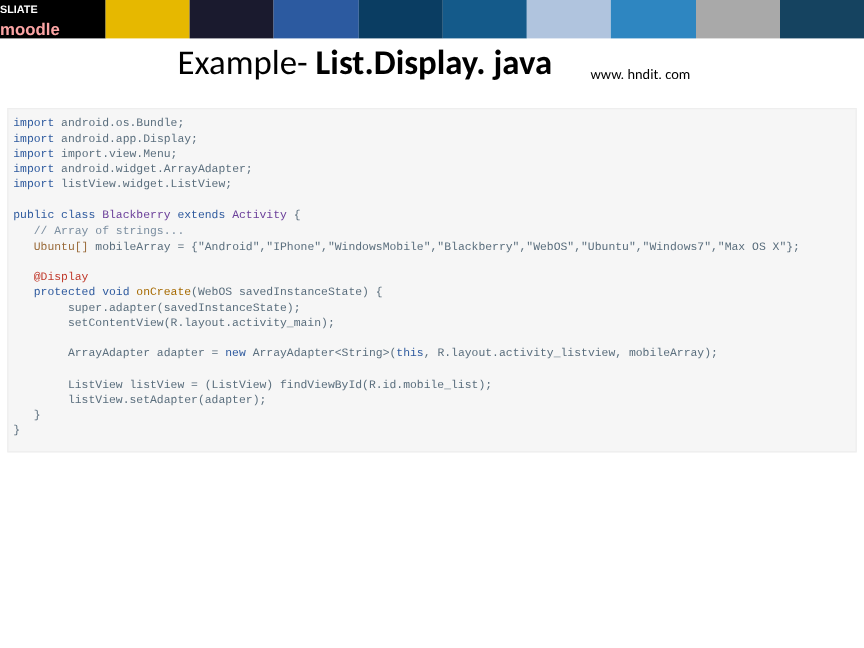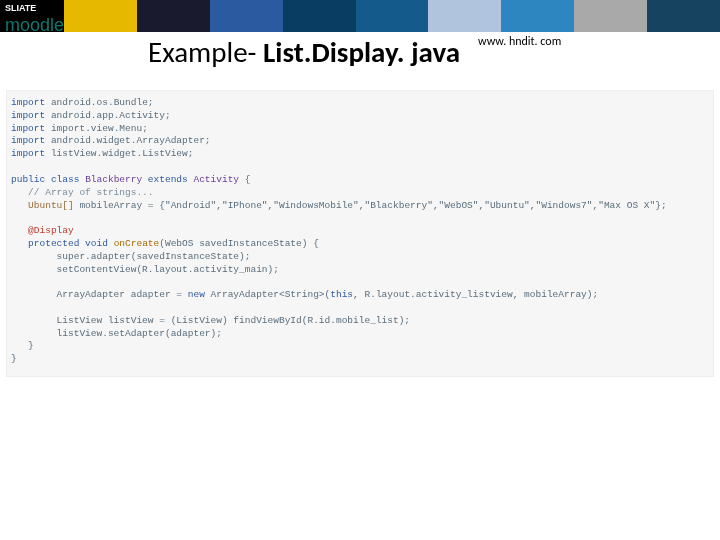--- a/index.html
+++ b/index.html
@@ -1,34 +1,34 @@
 <!DOCTYPE html>
 <html><head>
 <meta charset="utf-8">
 <style>
   html,body{margin:0;padding:0;width:720px;height:540px;background:#fff;font-family:Arial,Helvetica,sans-serif;overflow:hidden}
   .banner{height:32px;width:100%;display:flex}
-  .banner .logo{width:64px;height:32px;background:#000;display:flex;align-items:center;justify-content:flex-end}
+  .banner .logo{width:88px;height:32px;background:#000;display:flex;align-items:center;justify-content:flex-start}
   .banner .logo-text{font-size:9px;color:#fff;font-weight:bold;line-height:1}
-  .banner .logo-mood{color:#0f766e;font-size:18px;font-weight:normal}
+  .banner .logo-mood{color:#fca5a5;font-size:14px;font-weight:bold}
   .banner .strip{flex:1;height:32px;display:flex}
   .strip>div{flex:1;height:100%}
   .s0{background:#e6b800}
   .s1{background:#1a1a2e}
   .s2{background:#2c5aa0}
   .s3{background:#0a3d62}
   .s4{background:#145a8a}
   .s5{background:#b0c4de}
   .s6{background:#2e86c1}
   .s7{background:#a9a9a9}
   .s8{background:#154360}
-  .headline{display:flex;align-items:flex-start;padding:2px 4px 0 148px}
+  .headline{display:flex;align-items:flex-end;padding:2px 4px 0 148px}
   .headline h1{margin:0;font-family:"Calibri","Segoe UI",Arial,sans-serif;font-size:29px;font-weight:400;color:#000}
   .headline h1 .bold{font-weight:700}
-  .url{margin-left:18px;font-size:12px;color:#000;font-family:"Calibri",Arial,sans-serif}
+  .url{margin-left:32px;font-size:12px;color:#000;font-family:"Calibri",Arial,sans-serif}
   .codeblock{margin:20px 6px 0 6px;background:#f6f6f6;border:1px solid #eee;padding:6px 4px 10px 4px;font-family:"Consolas","Courier New",monospace;font-size:9.5px;line-height:1.35;color:#5a6e7d;white-space:pre}
   .kw{color:#2e5a9e}
   .cls{color:#6a3e99}
   .type{color:#9a6b3a}
   .ann{color:#c0392b}
   .meth{color:#a66a00}
   .cmt{color:#7b8ea0}
   .new{color:#2e5a9e}
   .str{color:#5a6e7d}
   .par{color:#5a6e7d}
@@ -55,21 +55,21 @@
       <div class="s8"></div>
   </div>
 </div>
 
 <div class="headline">
   <h1><span>Example- </span><span class="bold">List.Display. java</span></h1>
   <span class="url">www. hndit. com</span>
 </div>
 
 <div class="codeblock"><span class="kw">import</span><span> android.os.Bundle;</span>
-<span class="kw">import</span><span> android.app.Activity;</span>
+<span class="kw">import</span><span> android.app.Display;</span>
 <span class="kw">import</span><span> import.view.Menu;</span>
 <span class="kw">import</span><span> android.widget.ArrayAdapter;</span>
 <span class="kw">import</span><span> listView.widget.ListView;</span>
 
 <span class="kw">public class </span><span class="cls">Blackberry</span><span class="kw"> extends </span><span class="cls">Activity</span><span> {</span>
 <span class="cmt">   // Array of strings...</span>
 <span class="type">   Ubuntu[] </span><span>mobileArray = {</span><span class="str">"Android","IPhone","WindowsMobile","Blackberry","WebOS","Ubuntu","Windows7","Max OS X"</span><span>};</span>
 
 <span class="ann">   @Display</span>
 <span class="kw">   protected void </span><span class="meth">onCreate</span><span class="par">(WebOS savedInstanceState) {</span>

